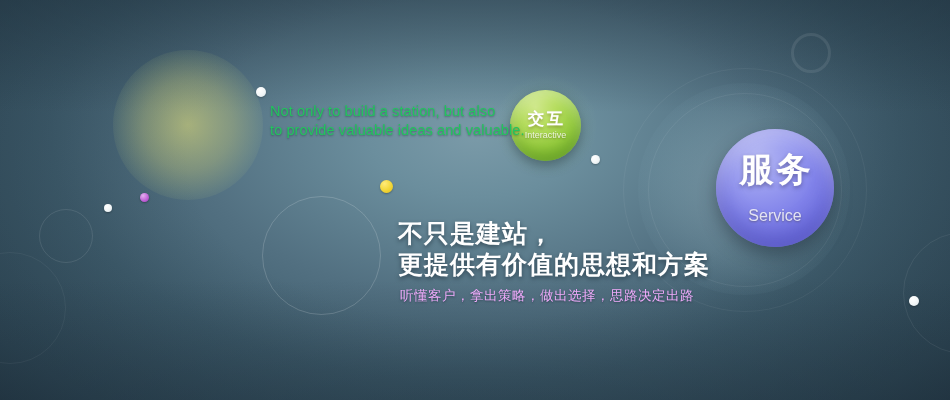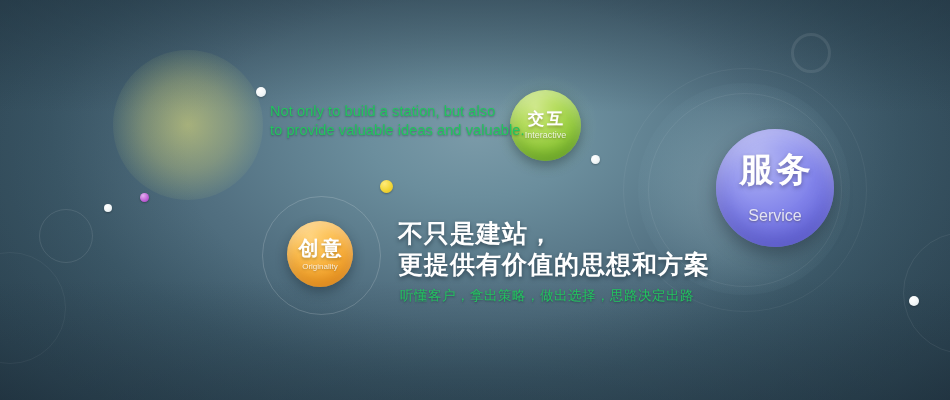--- a/index.html
+++ b/index.html
@@ -191,21 +191,21 @@
     line-height: 31px;
     letter-spacing: 1px;
     text-shadow: 0 2px 4px rgba(16,30,40,0.55);
     white-space: nowrap;
   }
 
   .subline {
     position: absolute;
     left: 400px;
     top: 287px;
-    color: #22c55e;
+    color: #f0abfc;
     font-size: 13.5px;
     line-height: 18px;
     letter-spacing: 0.5px;
     text-shadow: 0 1px 2px rgba(16,30,40,0.5);
     white-space: nowrap;
   }
 </style>
 </head>
 <body>
 
@@ -233,24 +233,20 @@
   <div class="dot dot-white  dot-d"></div>
   <div class="dot dot-purple dot-e"></div>
   <div class="dot dot-yellow dot-f"></div>
 
 
   <div class="bubble bubble-interactive">
     <span class="cn">交互</span>
     <span class="en">Interactive</span>
   </div>
 
-  <div class="bubble bubble-originality">
-    <span class="cn">创意</span>
-    <span class="en">Originality</span>
-  </div>
 
   <div class="bubble bubble-service">
     <span class="cn">服务</span>
     <span class="en">Service</span>
   </div>
 
   <div class="english-copy">
     <div>Not only to build a station, but also</div>
     <div>to provide valuable ideas and valuable.</div>
   </div>

